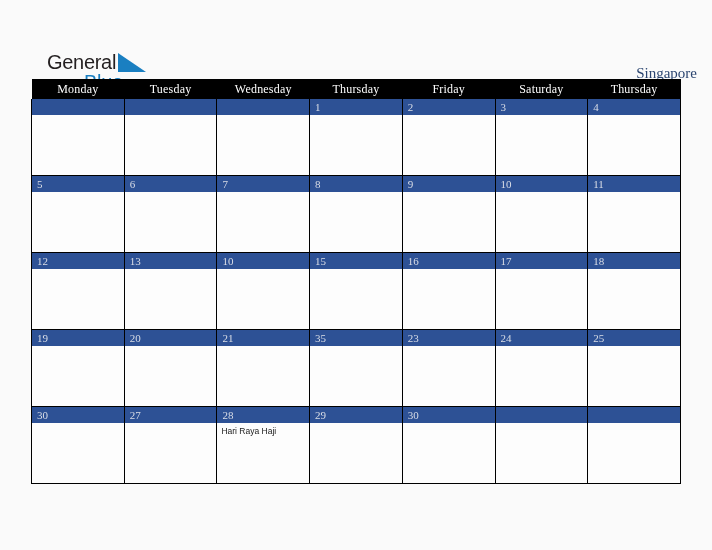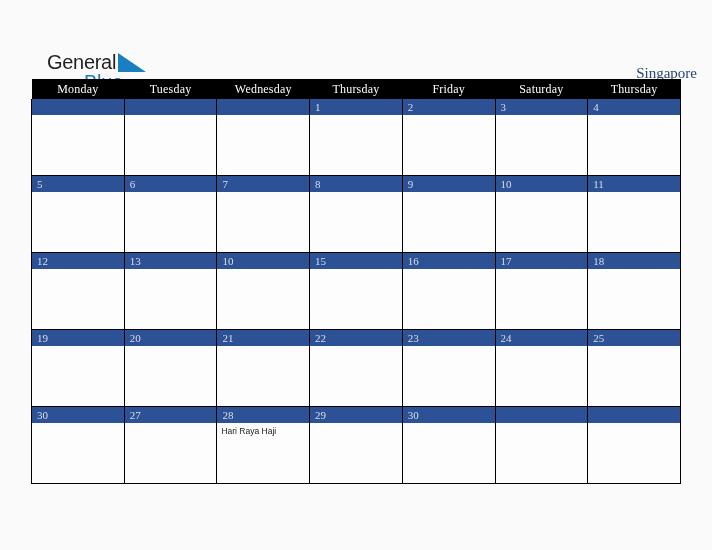--- a/index.html
+++ b/index.html
@@ -279,21 +279,21 @@
           </td>
           <td>
             <span class="daynum">20</span>
             <div class="events"></div>
           </td>
           <td>
             <span class="daynum">21</span>
             <div class="events"></div>
           </td>
           <td>
-            <span class="daynum">22</span>
+            <span class="daynum">35</span>
             <div class="events"></div>
           </td>
           <td>
             <span class="daynum">23</span>
             <div class="events"></div>
           </td>
           <td>
             <span class="daynum">24</span>
             <div class="events"></div>
           </td>

